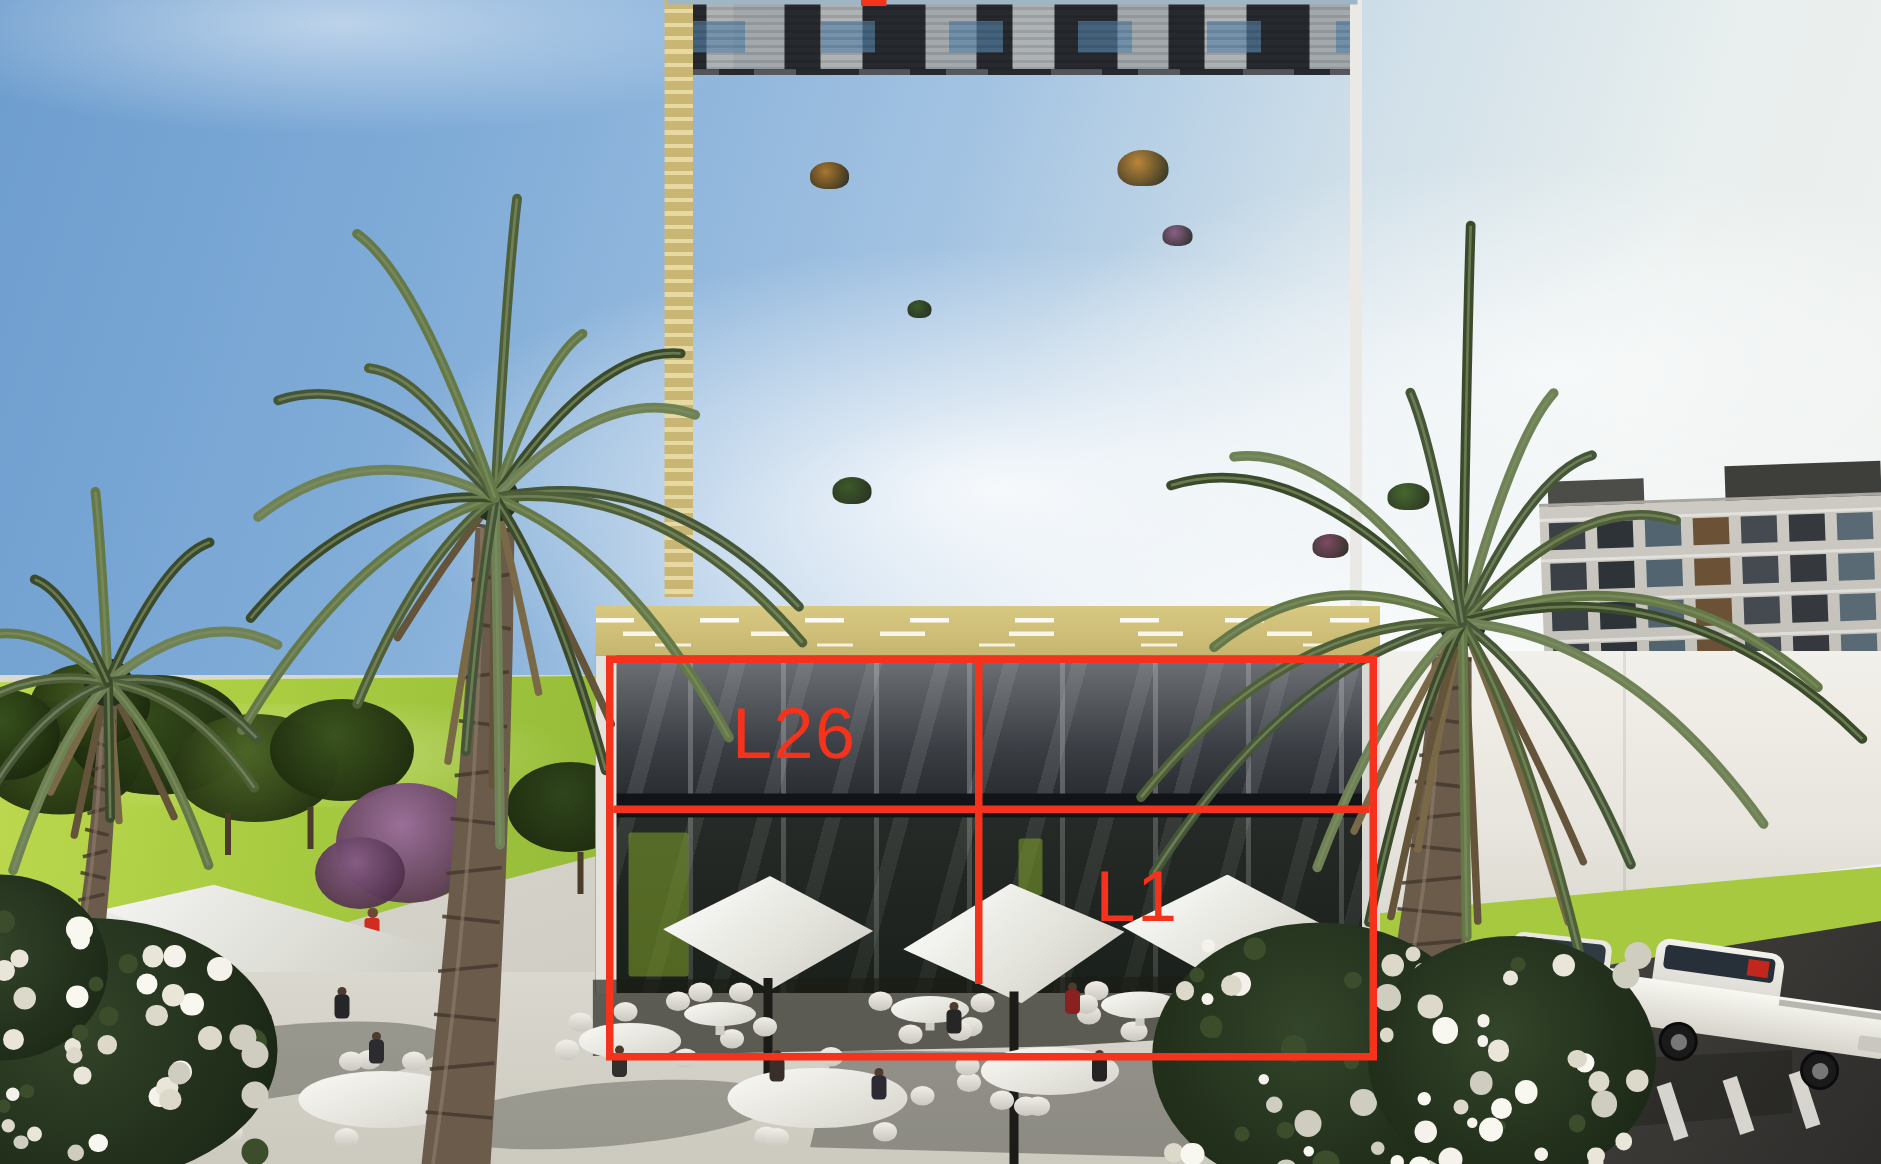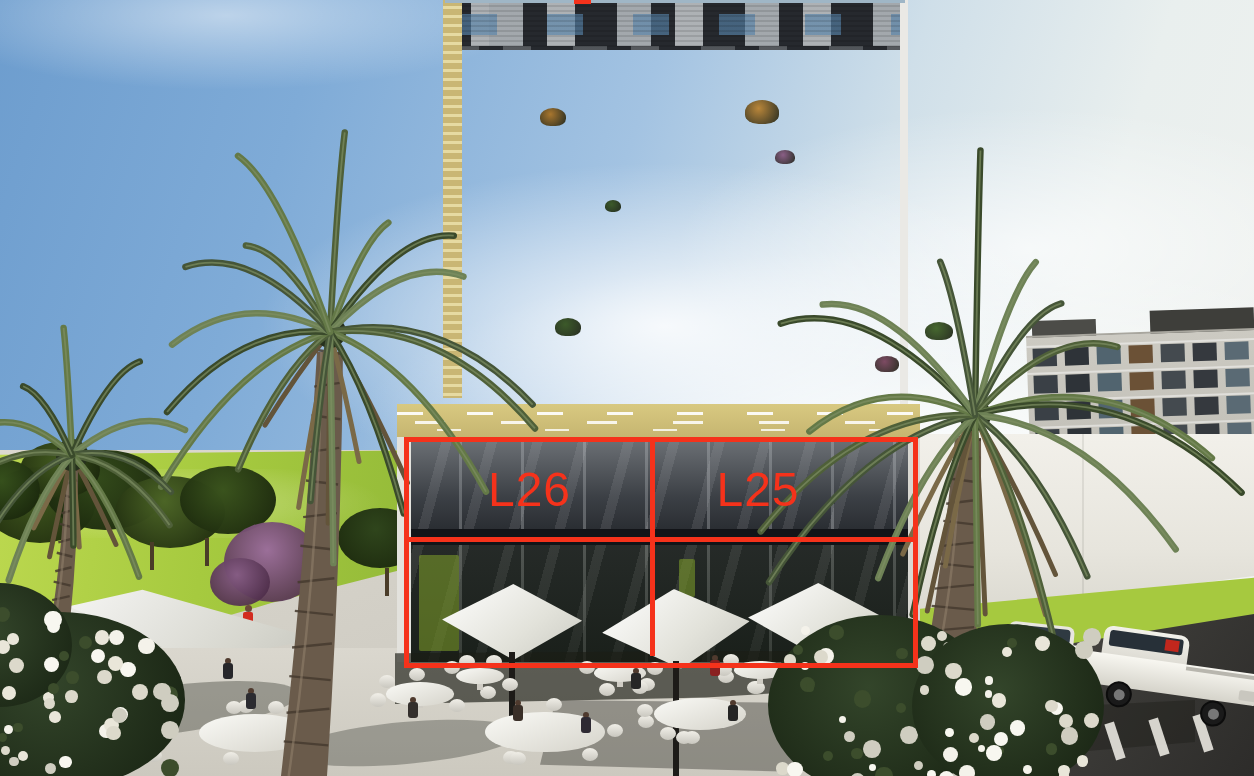--- a/index.html
+++ b/index.html
@@ -112,21 +112,21 @@
   .car .wheel{background:#1a1a1a;border-radius:50%;border:2px solid #0c0c0c;}
   .car .wheel:before{content:"";position:absolute;inset:25%;border-radius:50%;background:#777;}
 
   
   #palms{left:0;top:0;z-index:7;pointer-events:none;}
   .flora{inset:0;z-index:8;pointer-events:none;}
   .dot{border-radius:50%;}
 
   
   :root{--annot:#f5321b;}
-  .annot{left:404px;top:437px;width:514px;height:231px;z-index:9;
+  .annot{left:404px;top:437px;width:514px;height:270px;z-index:9;
     border:5px solid var(--annot);}
   .annot .vline{left:241px;top:0;width:5px;height:214px;background:var(--annot);}
   .annot .hline{left:0;top:95px;width:504px;height:5px;background:var(--annot);}
   .cell{display:flex;align-items:center;justify-content:center;}
   .cell-tl{left:0;top:0;width:241px;height:95px;}
   .cell-tr{left:246px;top:0;width:258px;height:95px;}
   .cell-bl{left:0;top:100px;width:241px;height:114px;}
   .cell-br{left:246px;top:100px;width:258px;height:114px;}
   .unit-label{position:static!important;color:var(--annot);font-size:48px;line-height:1;
     font-family:"Liberation Sans",sans-serif;letter-spacing:1px;}
@@ -677,18 +677,18 @@
       <div class="dot" style="left:993.5925027078105px;top:731.8460138002816px;width:14.00717775177327px;height:14.00717775177327px;background:#f8f7f0;"></div>
       <div class="dot" style="left:979.7270721599532px;top:714.4887978486106px;width:15.168147485688678px;height:15.168147485688678px;background:#cfcdc0;"></div>
     </div>
 
   <div class="annot">
     <div class="vline"></div>
     <div class="hline"></div>
     <div class="cell cell-tl">
       <span class="unit-label">L26</span>
     </div>
-    <div class="cell cell-tr">
-      <span class="unit-label">L25</span>
+    <div class="cell cell-br">
+      <span class="unit-label">L1</span>
     </div>
   </div>
   <div class="top-sliver"></div>
 </div>
 
 </body></html>

